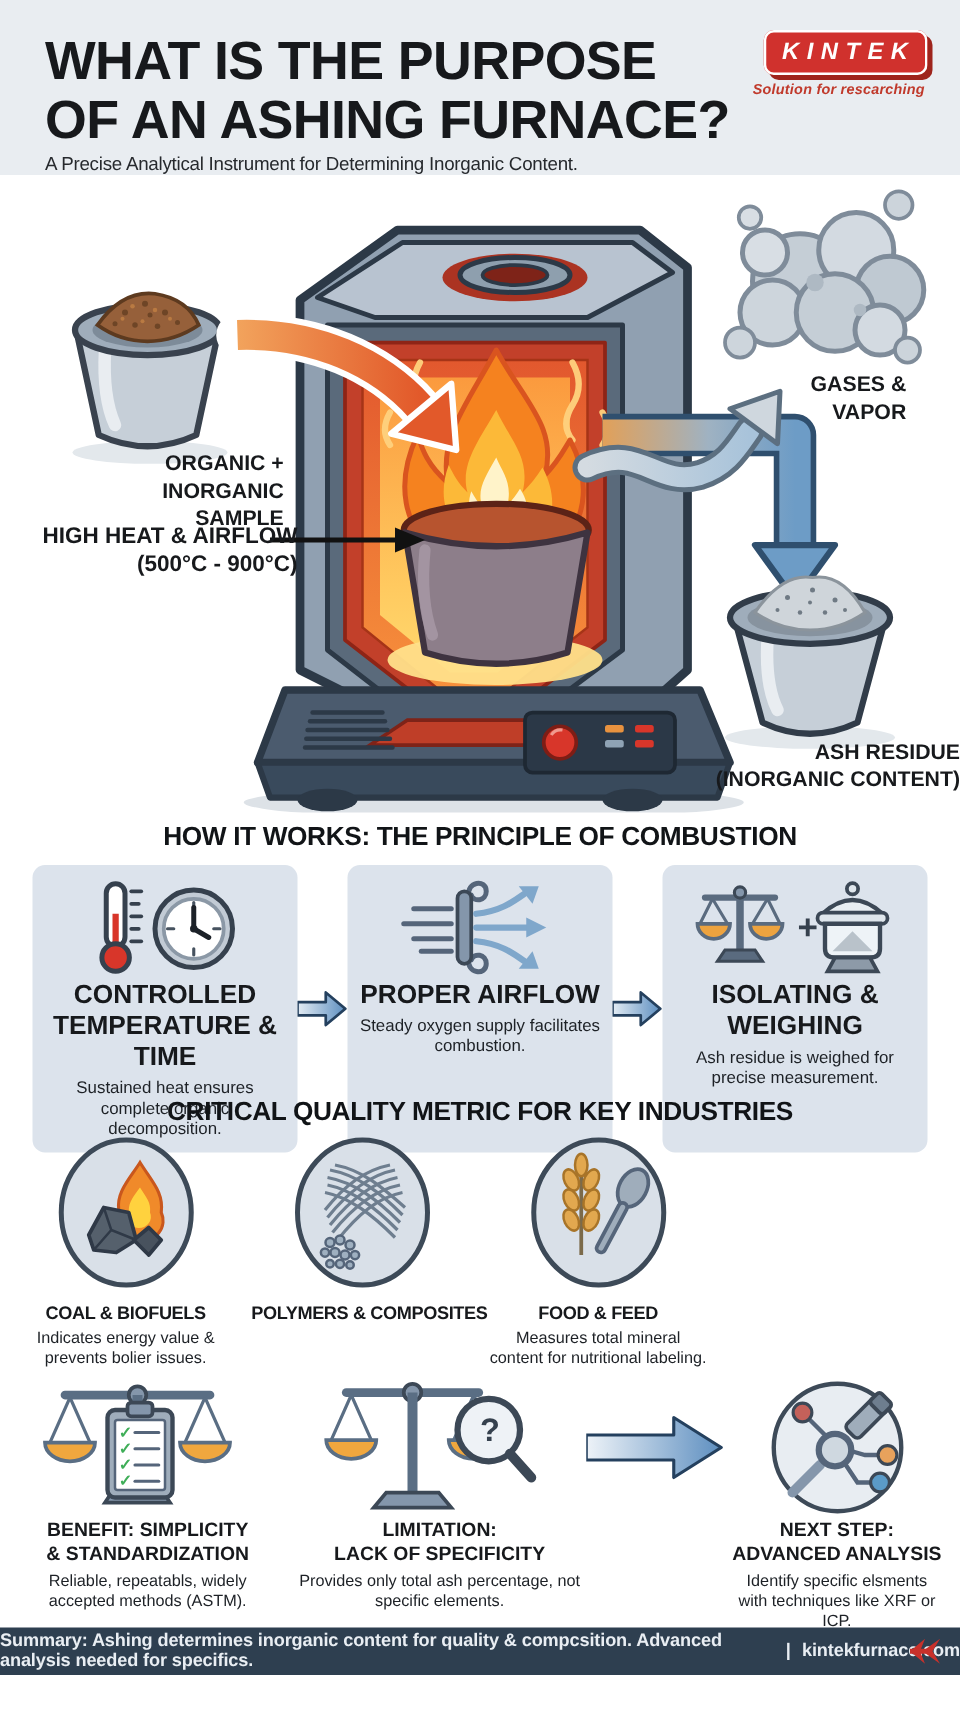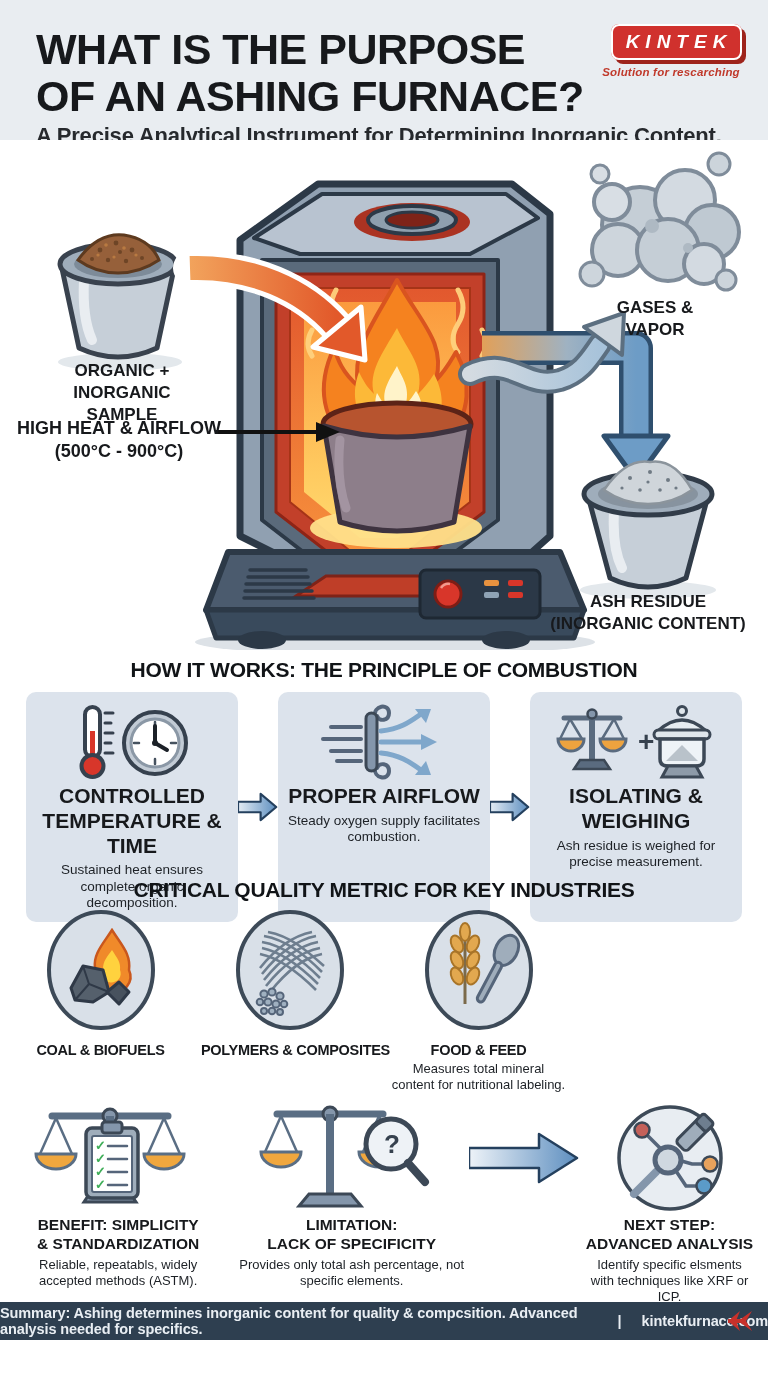--- a/index.html
+++ b/index.html
@@ -3,31 +3,31 @@
 <meta charset="utf-8">
 <style>
   * { margin:0; padding:0; box-sizing:border-box; }
   body { background:#ffffff; }
   .page { width:768px; height:1376px; position:relative; overflow:hidden; background:#ffffff;
           font-family:"Liberation Sans", sans-serif; color:#17191c; }
 
   
   .header { height:140px; background:#e9edf1; position:relative; padding:26px 36px 0 36px; }
   .title { font-size:43px; font-weight:800; line-height:1.09; letter-spacing:-0.5px; color:#17191c; white-space:pre-line; }
-  .subtitle { font-size:22px; font-weight:700; color:#26292d; margin-top:3px; letter-spacing:-0.2px; }
+  .subtitle { font-size:15px; font-weight:400; color:#26292d; margin-top:3px; letter-spacing:-0.2px; }
   .logo { position:absolute; right:22px; top:24px; width:150px; text-align:center; }
   .logo-box { display:inline-block; background:#d0312d; color:#ffffff; font-weight:800; font-style:italic;
               font-size:19px; letter-spacing:6px; padding:7px 10px 7px 15px; border-radius:8px;
               box-shadow: inset 0 0 0 2px #ffffff, 4px 4px 0 #9e241c; margin-left: 11px; }
   .logo-tag { color:#c0392b; font-weight:700; font-style:italic; font-size:11.5px; margin-top:6px; letter-spacing:0.2px; }
 
   
   .illus { height:510px; position:relative; background:#ffffff; }
   .illus svg.scene { position:absolute; left:0; top:0; }
-  .lbl { position:absolute; font-weight:800; text-align:center; white-space:pre-line; color:#17191c; }
+  .lbl { position:absolute; font-weight:800; text-align:right; white-space:pre-line; color:#17191c; }
   .lbl-sample { left:17px; top:220px; width:210px; font-size:17px; line-height:1.28; }
   .lbl-heat   { left:0px;  top:277px; width:238px; font-size:18px; line-height:1.25; }
   .lbl-gases  { left:585px; top:157px; width:140px; font-size:17px; line-height:1.3; }
   .lbl-ash    { left:528px; top:451px; width:240px; font-size:17px; line-height:1.3; }
 
   
   .how { height:214px; padding-top:8px; }
   .sec-title { text-align:center; font-size:21px; font-weight:800; letter-spacing:-0.3px; color:#111417; }
   .how-row { display:flex; justify-content:center; align-items:stretch; padding:0 26px; margin-top:10px; }
   .card { width:212px; background:#dce3ec; border-radius:10px; padding:10px 8px 10px 8px; text-align:center; }
@@ -50,21 +50,21 @@
   .tc1 { width:222px; }
   .tc2 { width:250px; margin-left:12px; }
   .tc3 { width:180px; margin-left:4px; }
   .trade-iconbox { height:116px; display:flex; align-items:center; justify-content:center; }
   .trade-arrowbox { width:116px; height:116px; display:flex; align-items:center; justify-content:center; }
   .trade-title { font-size:15.5px; font-weight:800; line-height:1.2; white-space:pre-line; }
   .trade-desc { font-size:13px; font-weight:500; line-height:1.24; margin-top:4px; color:#1d2126; }
 
   
   .footer { height:38px; background:#2e3f50; display:flex; align-items:center; justify-content:flex-end;
-            gap:20px; position:relative; }
+            gap:9px; position:relative; }
   .footer span { color:#e9eef3; font-size:14.5px; font-weight:600; letter-spacing:-0.1px; }
   .footer .mark { position:absolute; right:12px; top:8px; }
 
   svg text { font-family:"Liberation Sans", sans-serif; }
 </style>
 </head>
 <body>
 
 <div class="page">
 
@@ -381,20 +381,21 @@
       <div class="ind-col">
         <svg width="112" height="124" viewBox="0 0 112 124">
           <ellipse cx="56" cy="62" rx="52" ry="58" fill="#d9e0e8" stroke="#3d4a58" stroke-width="4"></ellipse>
           <path d="M 67,22 C 77,38 86,46 84,62 A 19,17 0 1 1 50,60 C 48,46 58,36 67,22 Z" fill="#f08a2a" stroke="#c9571d" stroke-width="2.5"></path>
           <path d="M 67,42 C 72,50 76,54 75,62 A 9.5,9 0 1 1 58,61 C 58,53 62,49 67,42 Z" fill="#ffd23e"></path>
           <path d="M 26,80 L 38,58 L 58,62 L 64,84 L 48,94 L 30,92 Z" fill="#55606c" stroke="#2f3947" stroke-width="3" stroke-linejoin="round"></path>
           <path d="M 38,58 L 44,76 L 64,84 M 44,76 L 30,92" fill="none" stroke="#2f3947" stroke-width="2"></path>
           <path d="M 62,84 L 74,74 L 84,84 L 74,96 Z" fill="#48525e" stroke="#2f3947" stroke-width="3" stroke-linejoin="round"></path>
         </svg>
         <div class="ind-title">COAL &amp; BIOFUELS</div>
+        <div class="ind-desc">Indicates energy value &amp; prevents bolier issues.</div>
       </div>
 
       <div class="ind-col">
         <svg width="112" height="124" viewBox="0 0 112 124">
           <ellipse cx="56" cy="62" rx="52" ry="58" fill="#d9e0e8" stroke="#3d4a58" stroke-width="4"></ellipse>
           <g stroke="#6e7e8f" stroke-width="2.6" fill="none">
             <path d="M 28,40 C 48,44 66,58 84,76"></path>
               <path d="M 28,34 C 50,38 68,52 86,70"></path>
             <path d="M 30,28 C 52,32 70,46 88,64"></path>
               <path d="M 34,24 C 56,28 72,42 90,58"></path>

